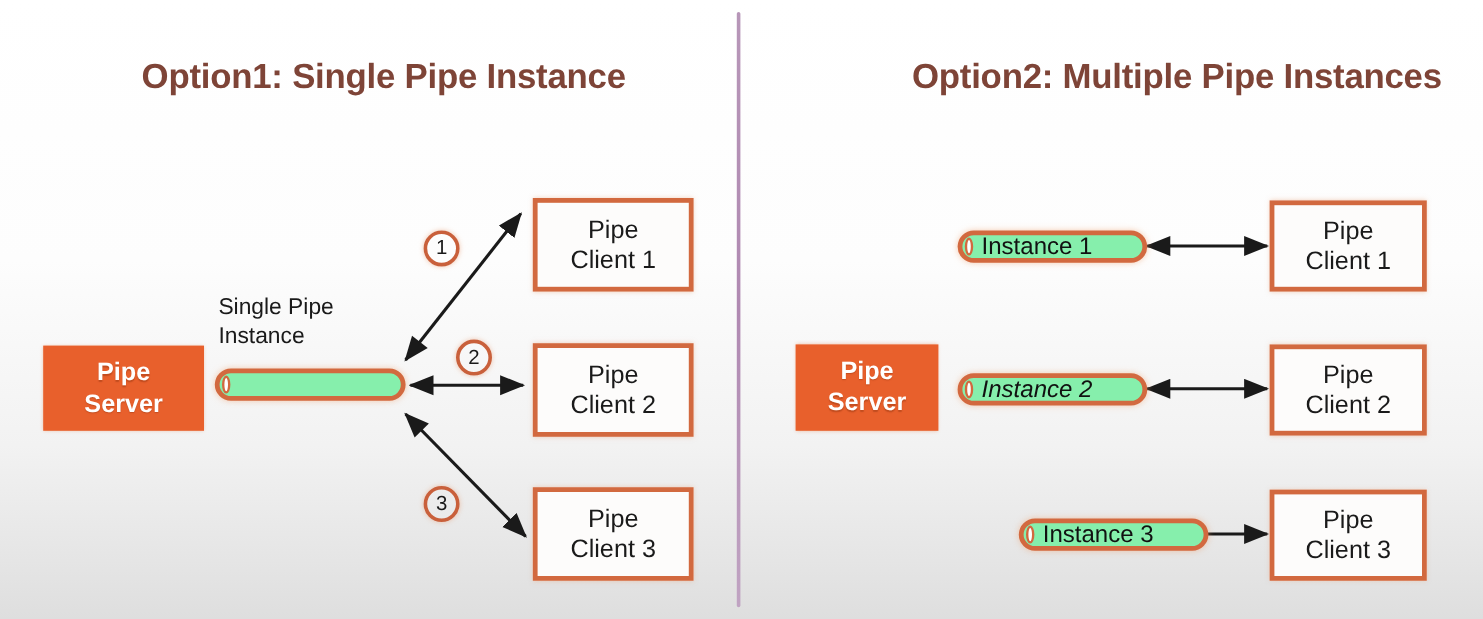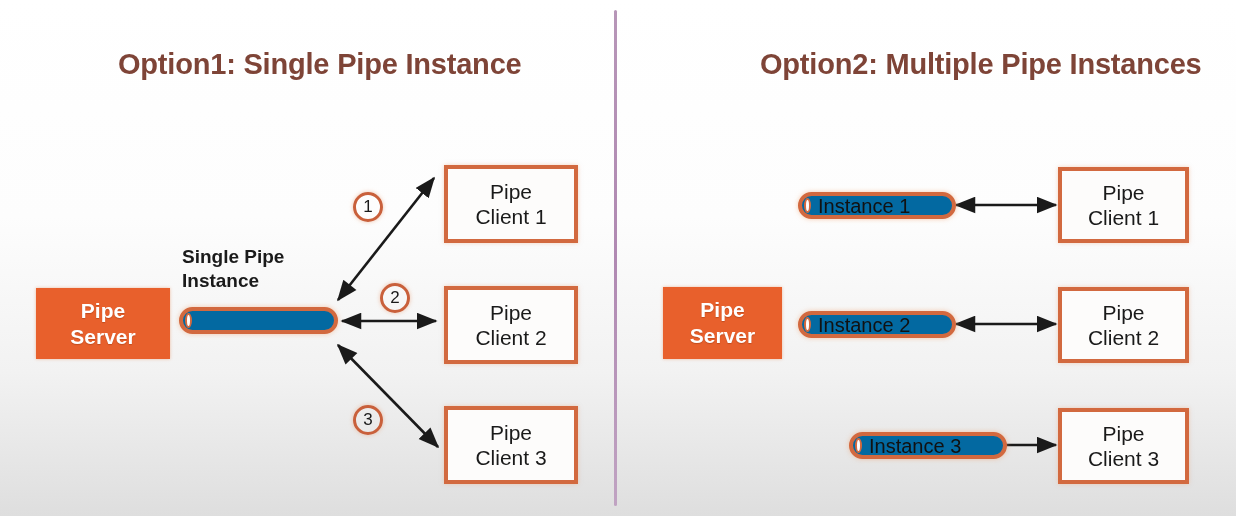--- a/index.html
+++ b/index.html
@@ -69,21 +69,21 @@
     justify-content: center;
     line-height: 1.2;
     box-sizing: border-box;
     box-shadow: 0 0 4px rgba(235,170,130,.5);
   }
   .client-box span { display: block; }
 
   
   .pipe {
     position: absolute;
-    background: #0369a1;
+    background: #86efac;
     border: 4px solid #d2693f;
     border-radius: 14px;
     box-sizing: border-box;
     box-shadow: 0 0 5px rgba(240,160,110,.55);
   }
   .pipe .pipe-cap {
     position: absolute;
     left: 2px;
     top: 2px;
     bottom: 2px;
@@ -163,21 +163,21 @@
 
   <div class="divider"></div>
 
   <div class="panel-title" id="title-left">Option1: Single Pipe Instance</div>
 
   <div class="server-box" style="left:0px; top:288px; width:134px; height:71px;">
     <span>Pipe</span>
     <span>Server</span>
   </div>
 
-  <div class="plain-label" style="left:146px; top:245px;font-weight:bold;">
+  <div class="plain-label" style="left:146px; top:245px;">
     <div>Single Pipe</div>
     <div>Instance</div>
   </div>
 
   <div class="pipe" style="left:143px; top:307px; width:159px; height:27px;">
     <div class="pipe-cap"></div>
   </div>
 
   <div class="badge" style="left:317px; top:192px;">
     <span>1</span>
@@ -207,21 +207,21 @@
   <div class="server-box" style="left:627px; top:287px; width:119px; height:72px;">
     <span>Pipe</span>
     <span>Server</span>
   </div>
 
   <div class="pipe" style="left:762px; top:192px; width:158px; height:27px;">
     <div class="pipe-cap"></div>
     <div class="pipe-label">Instance 1</div>
   </div>
 
-  <div class="pipe" style="left:762px; top:311px; width:158px; height:27px;">
+  <div class="pipe" style="left:762px; top:311px; width:158px; height:27px;font-style:italic;">
     <div class="pipe-cap"></div>
     <div class="pipe-label">Instance 2</div>
   </div>
 
   <div class="pipe" style="left:813px; top:432px; width:158px; height:27px;">
     <div class="pipe-cap"></div>
     <div class="pipe-label">Instance 3</div>
   </div>
 
   <div class="client-box" style="left:1022px; top:167px; width:131px; height:76px;">

